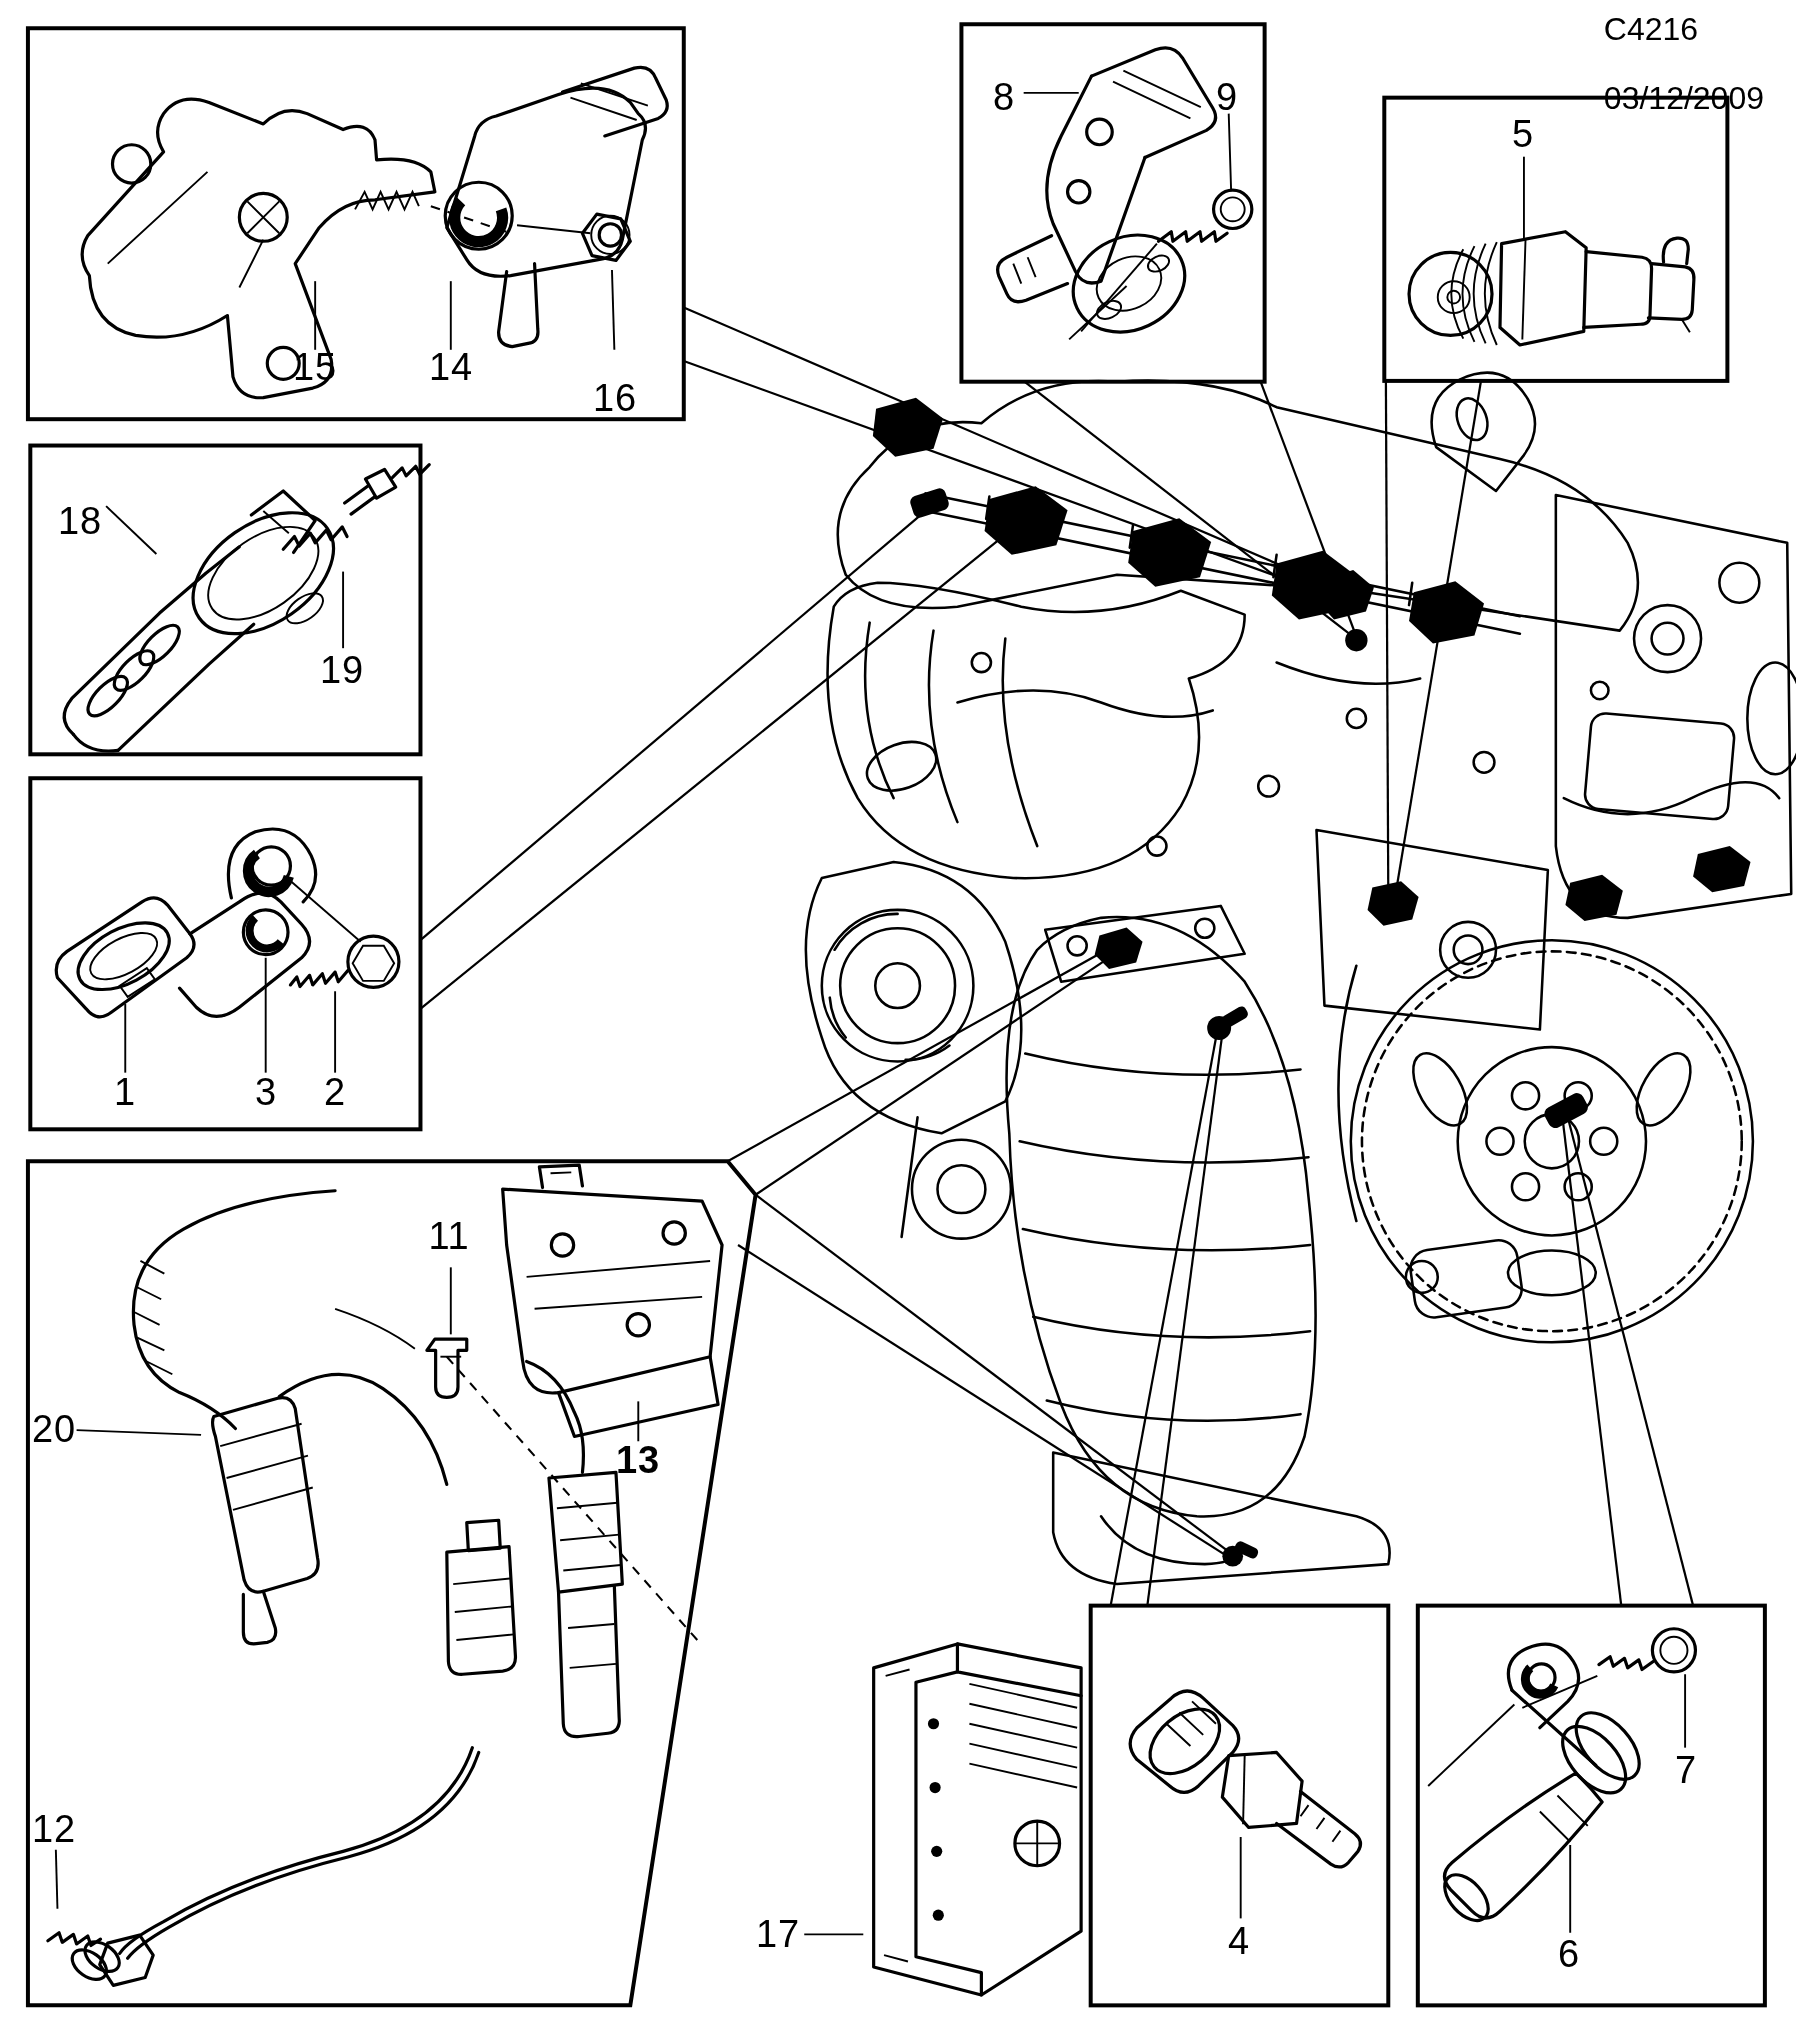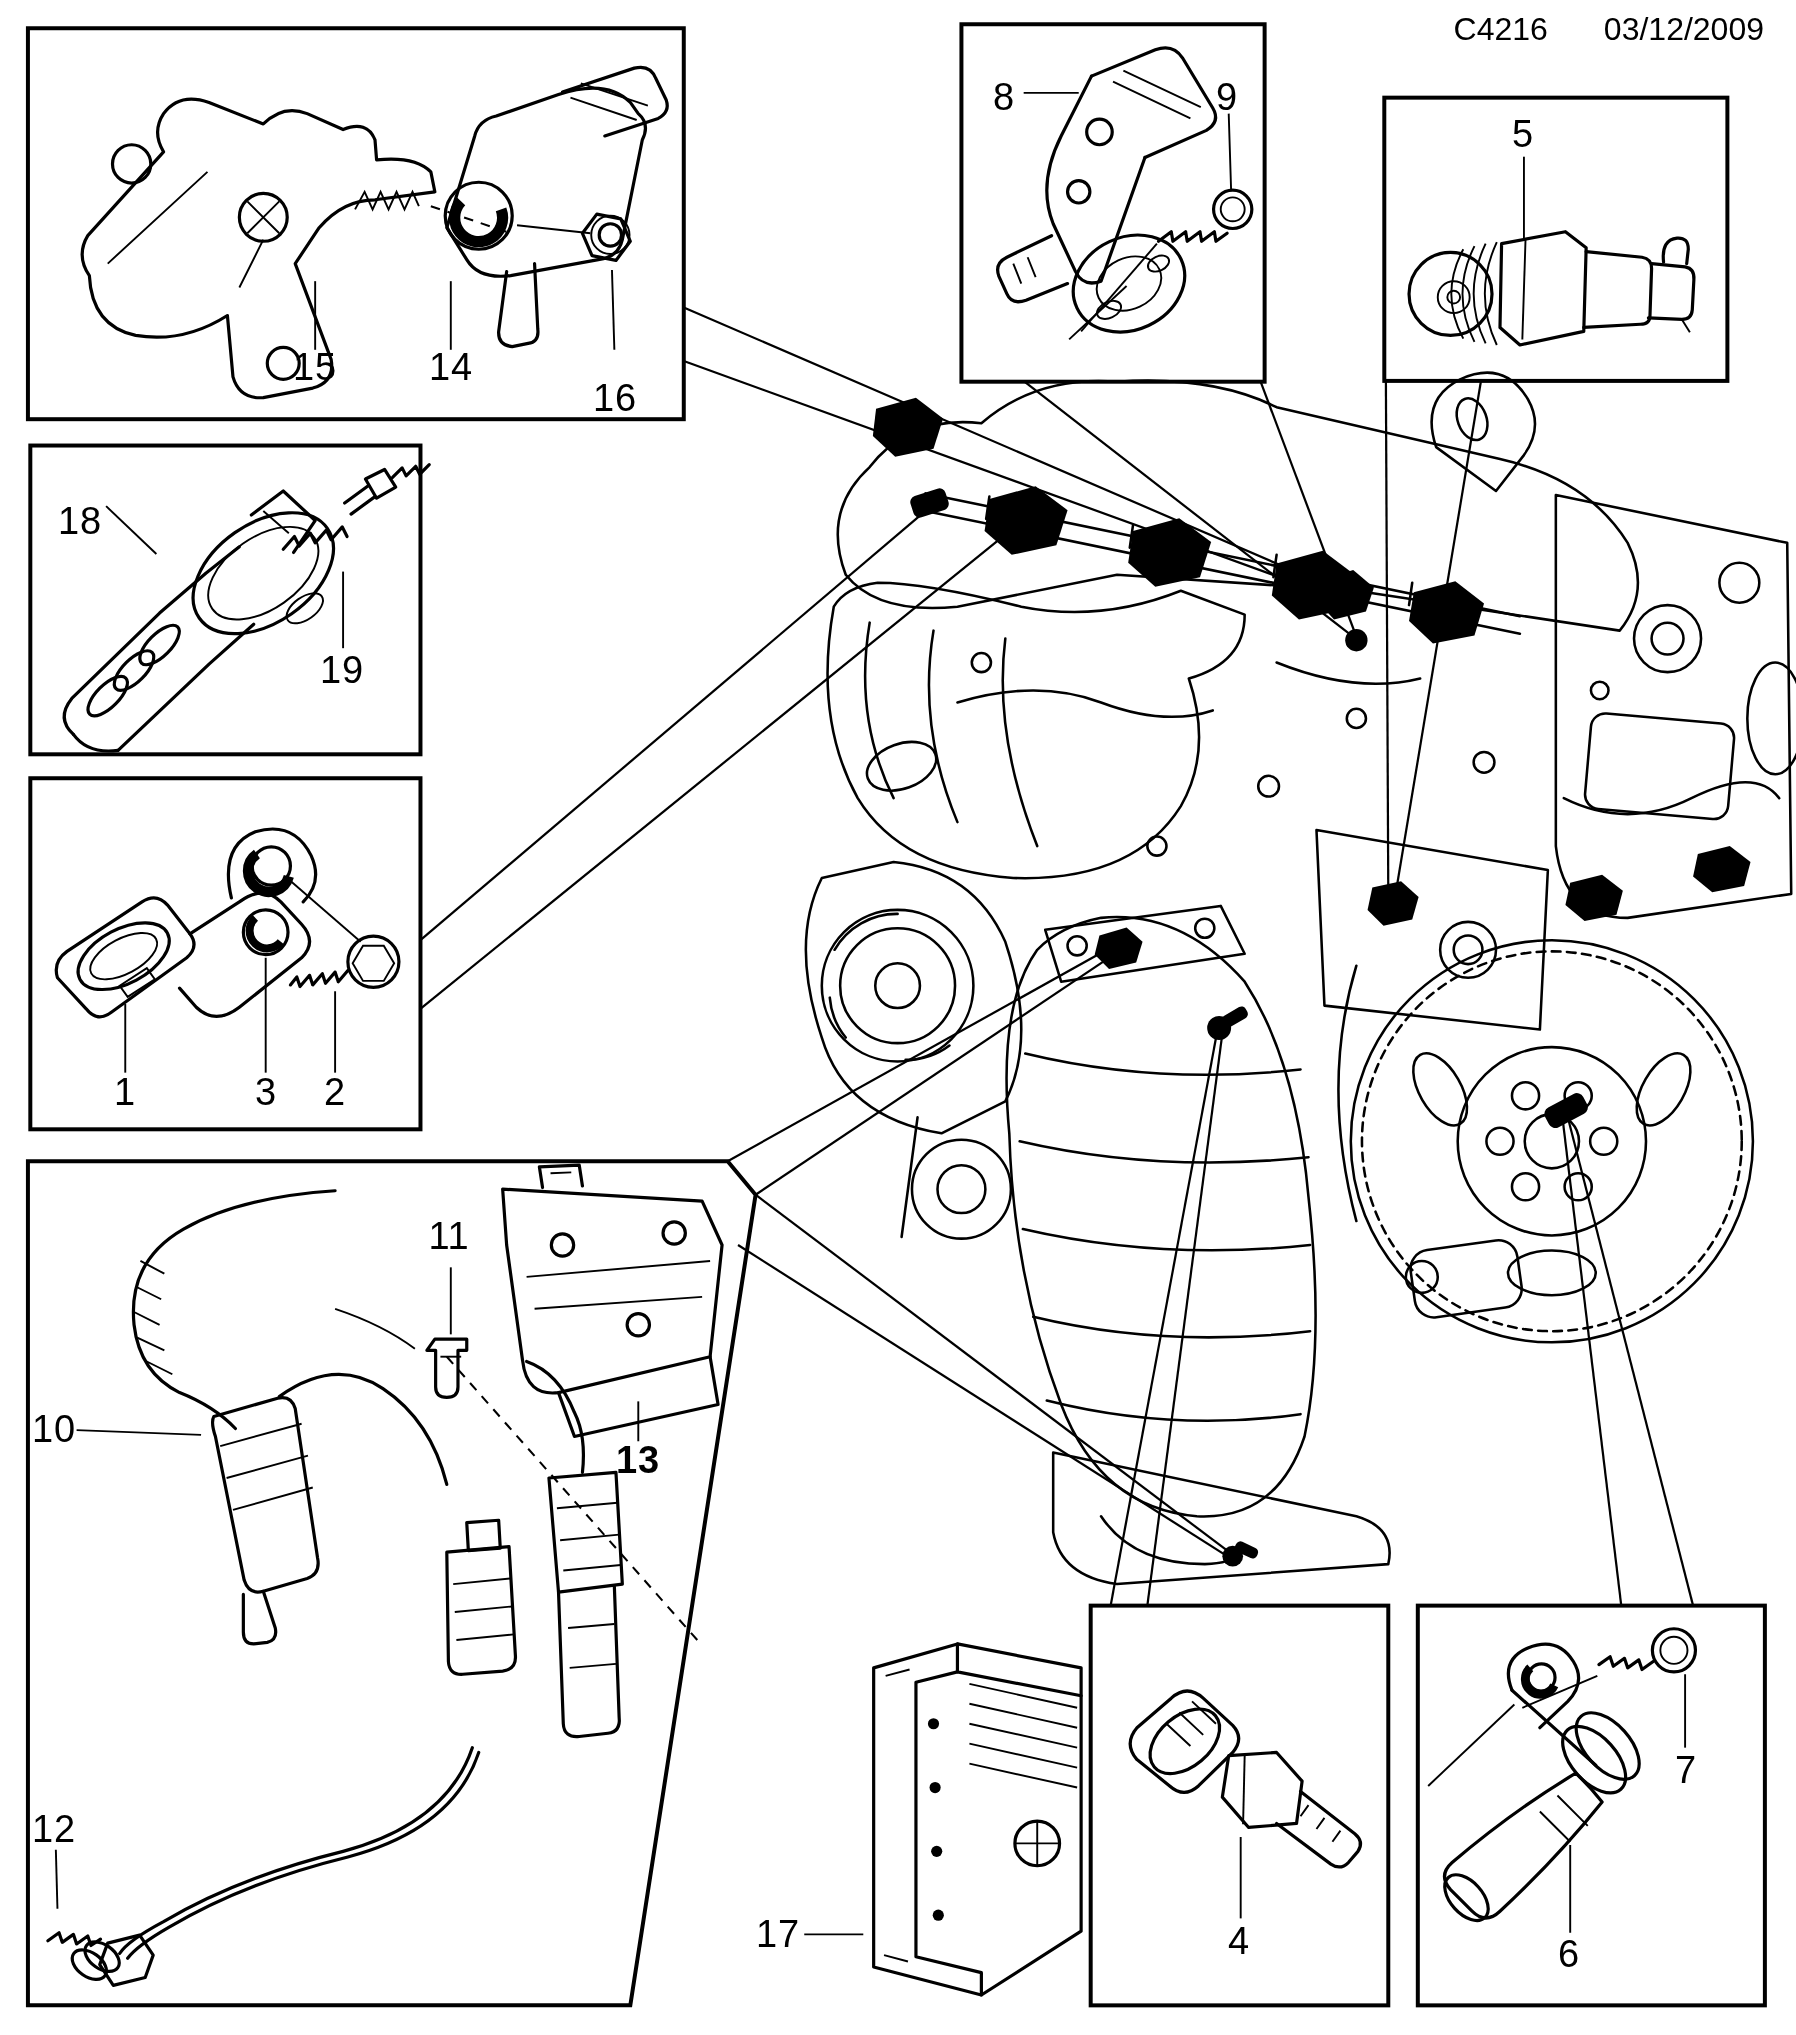--- a/index.html
+++ b/index.html
@@ -1,21 +1,21 @@
 <!DOCTYPE html>
 <html style="font-size:12.8px"><head>
 <meta charset="utf-8">
 <style>
   html,body{margin:0;padding:0;background:#fff;}
   #page{position:relative;width:1796px;height:2036px;background:#ffffff;overflow:hidden;
         font-family:"Liberation Sans",sans-serif;}
   #art{position:absolute;left:0;top:0;}
   .plabel{position:absolute;transform:translate(-50%,-50%);font-size:38px;color:#000;
           font-family:"Liberation Sans",sans-serif;letter-spacing:0.8px;}
-  #header{position:absolute;top:11.2px;right:32px;display:flex;gap:56px;font-size:32px;color:#000;}
+  #header{position:absolute;top:11.2px;right:32px;display:flex;gap:32px;font-size:32px;color:#000;flex-direction:column;}
   .ln{fill:none;stroke:#000;stroke-width:4;stroke-linejoin:round;stroke-linecap:round;}
   .box{fill:none;stroke:#000;stroke-width:5;stroke-linejoin:miter;}
   .ldr{fill:none;stroke:#000;stroke-width:2.8;}
   .thin{fill:none;stroke:#000;stroke-width:2.4;}
   .dash{fill:none;stroke:#000;stroke-width:2.6;stroke-dasharray:12 10;}
   .blk{fill:#000;stroke:none;}
   .eng{fill:none;stroke:#000;stroke-width:3.2;stroke-linejoin:round;stroke-linecap:round;}
 </style>
 </head>
 <body>
@@ -374,21 +374,21 @@
   <div id="labels">
       <div class="plabel" style="left: 125px; top: 1092px;">1</div>
       <div class="plabel" style="left: 335px; top: 1092px;">2</div>
       <div class="plabel" style="left: 266px; top: 1092px;">3</div>
       <div class="plabel" style="left: 1239px; top: 1941px;">4</div>
       <div class="plabel" style="left: 1523px; top: 134px;">5</div>
       <div class="plabel" style="left: 1569px; top: 1954px;">6</div>
       <div class="plabel" style="left: 1686px; top: 1770px;">7</div>
       <div class="plabel" style="left: 1004px; top: 97px;">8</div>
       <div class="plabel" style="left: 1227px; top: 97px;">9</div>
-      <div class="plabel" style="left: 54px; top: 1429px;">10</div>
+      <div class="plabel" style="left: 54px; top: 1429px;">20</div>
       <div class="plabel" style="left: 449px; top: 1236px;">11</div>
       <div class="plabel" style="left: 54px; top: 1829px; text-align: right;">12</div>
       <div class="plabel" style="left: 638px; top: 1460px; font-weight: bold;">13</div>
       <div class="plabel" style="left: 451px; top: 367px;">14</div>
       <div class="plabel" style="left: 315px; top: 367px;">15</div>
       <div class="plabel" style="left: 615px; top: 367px; margin-top: 31px;">16</div>
       <div class="plabel" style="left: 778px; top: 1934px;">17</div>
       <div class="plabel" style="left: 80px; top: 481px; margin-top: 40px;">18</div>
       <div class="plabel" style="left: 342px; top: 670px;">19</div>
     </div>

